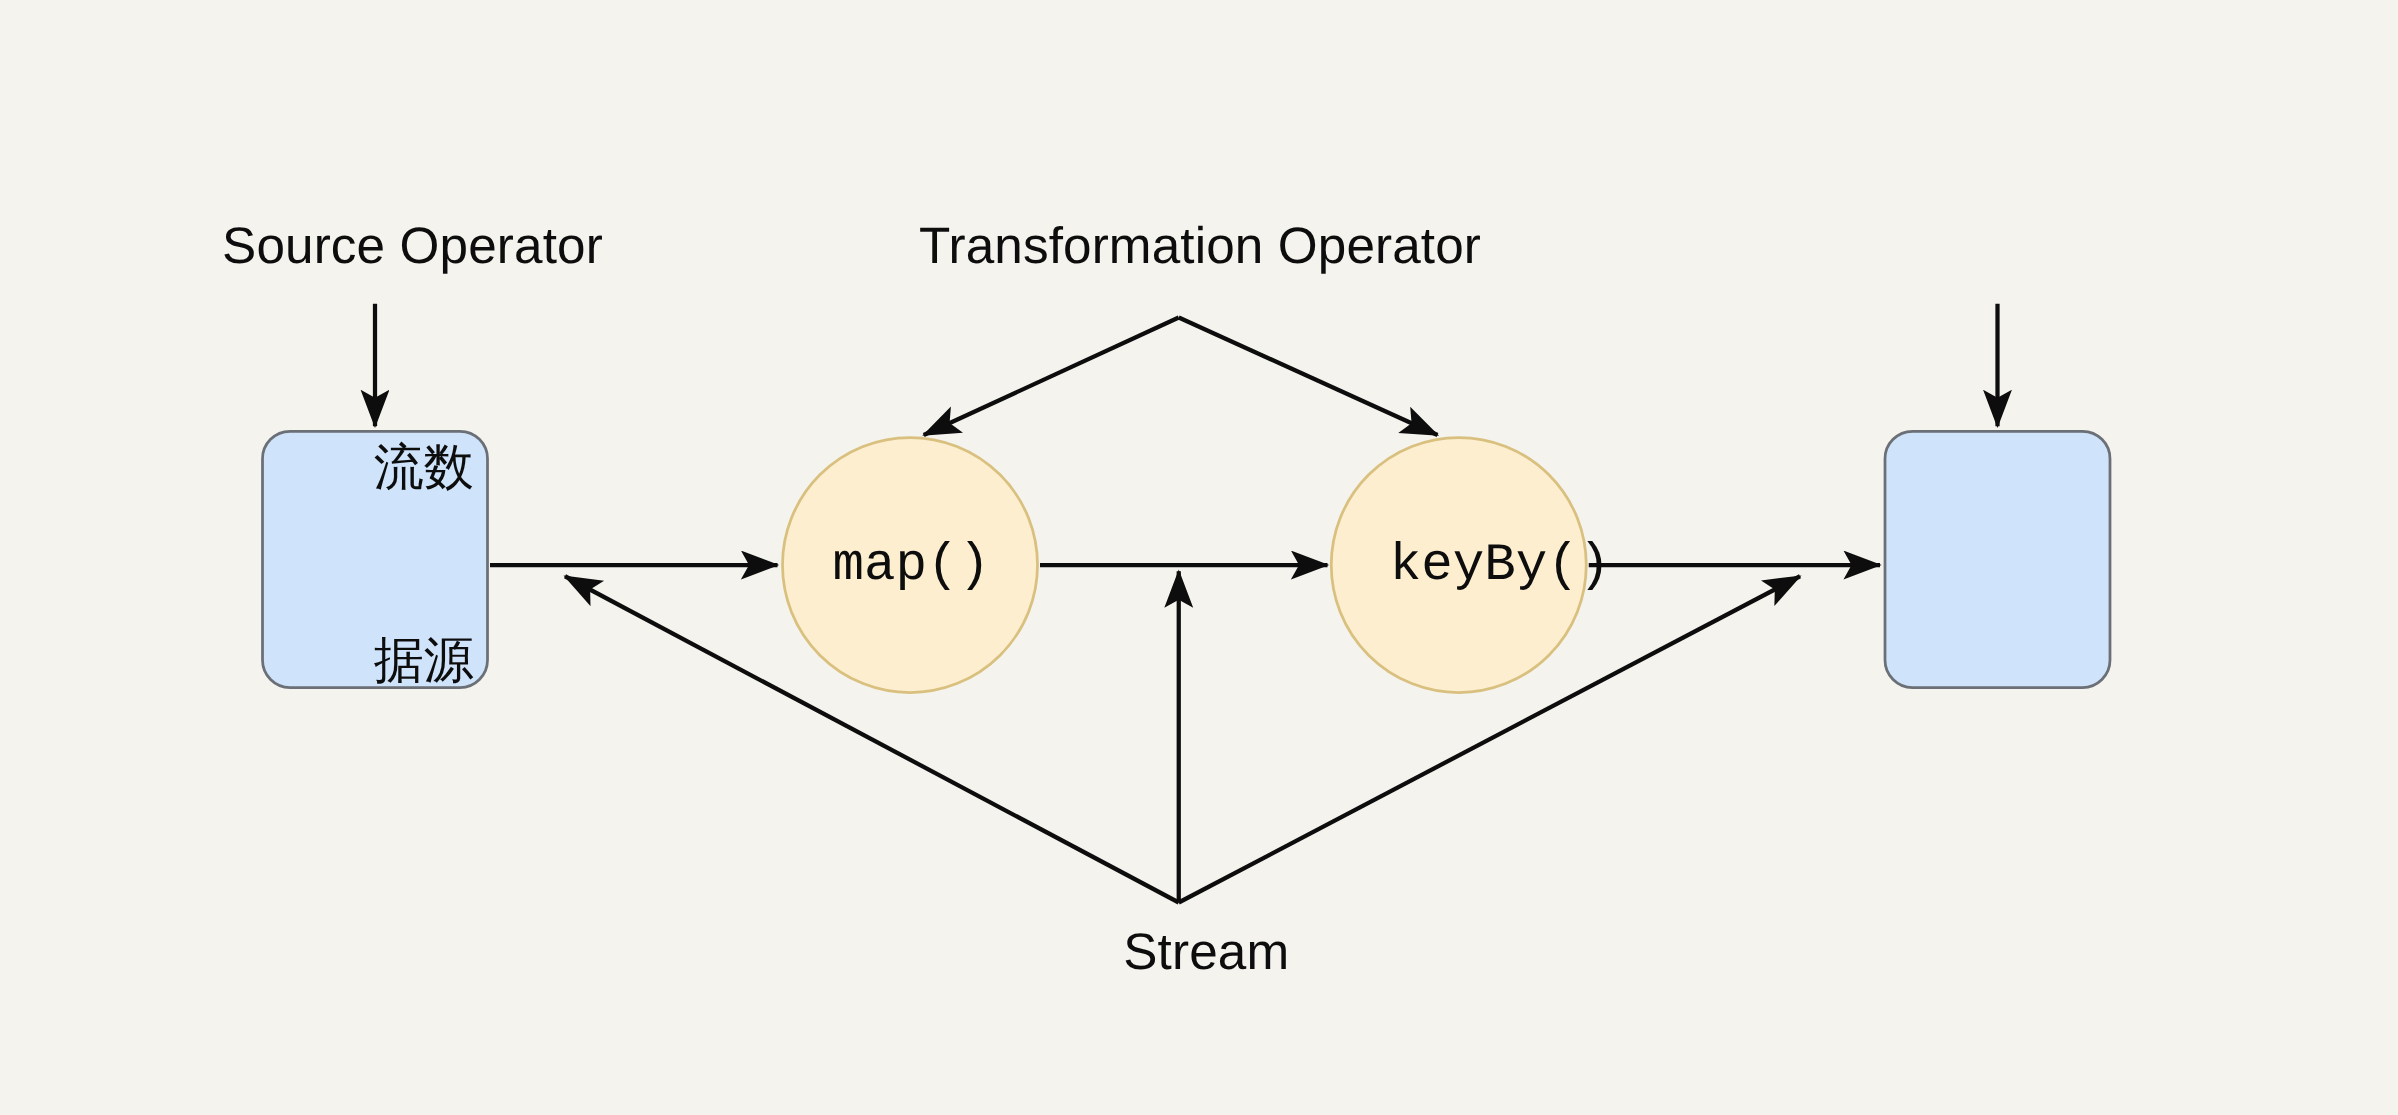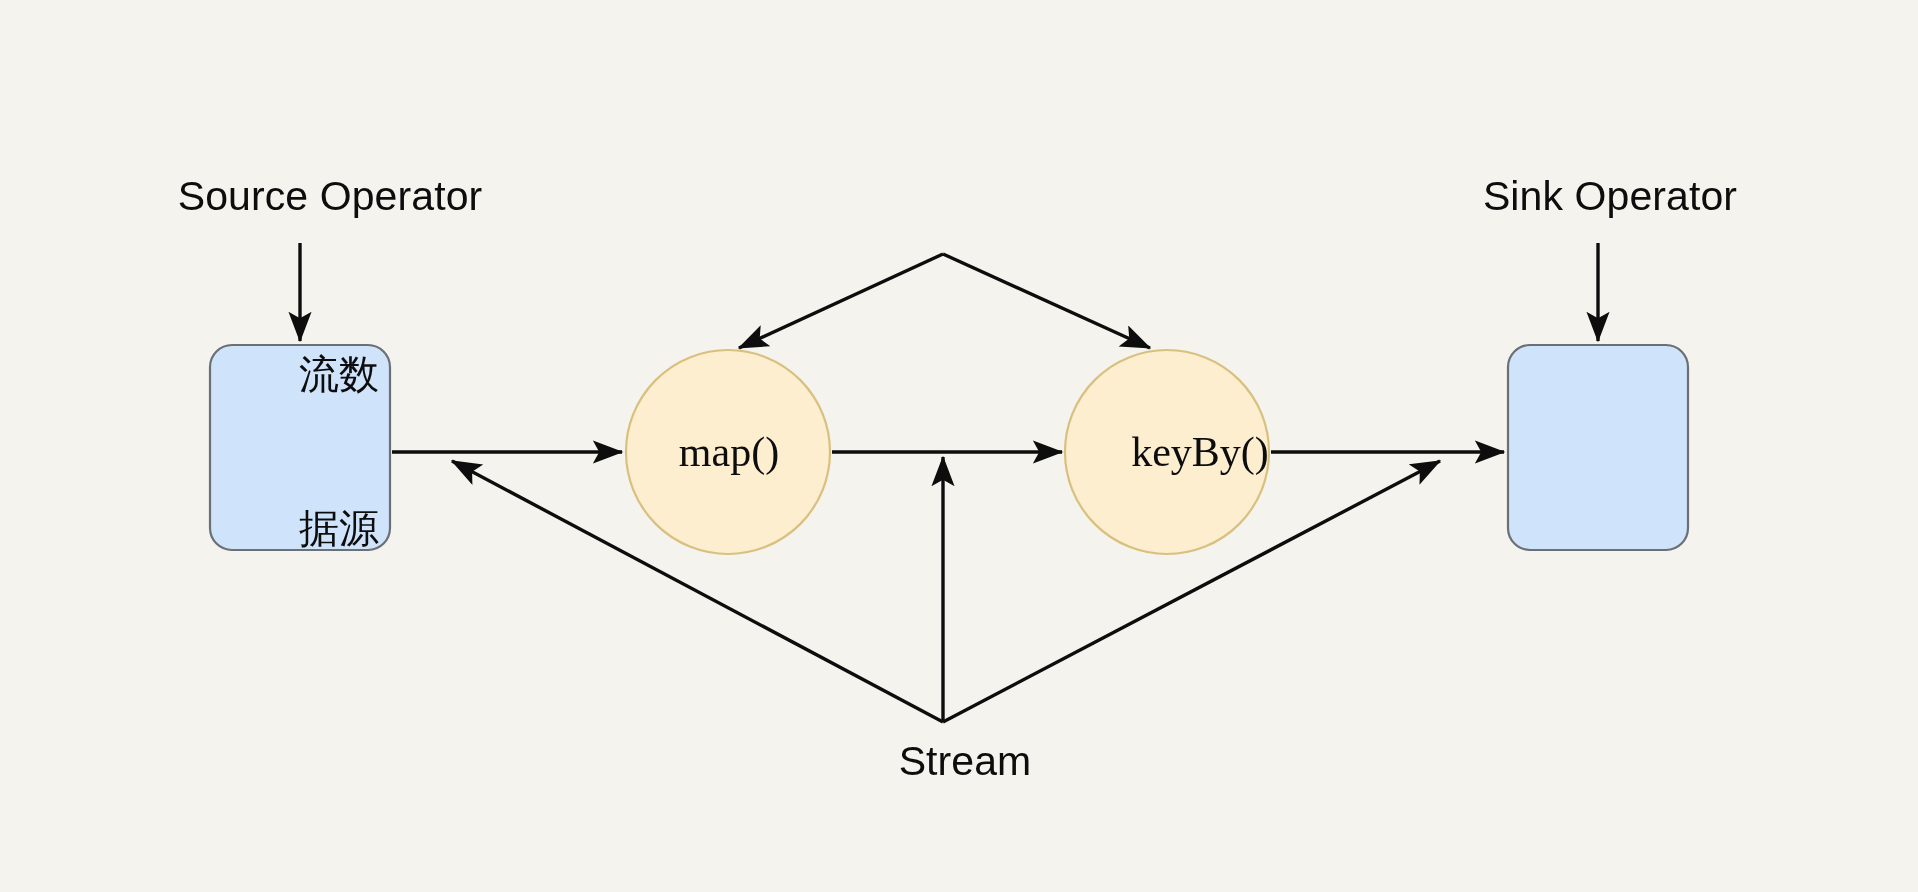--- a/index.html
+++ b/index.html
@@ -41,21 +41,21 @@
   .caption {
     font-size: 41px;
     letter-spacing: 0.1px;
   }
   .node-label {
     font-size: 40px;
     font-family: "DejaVu Sans", "Liberation Sans", sans-serif;
     line-height: 1.28;
   }
   .node-label.latin {
-    font-family: Liberation Serif, serif;
+    font-family: Liberation Mono, monospace;
     font-size: 42px;
     line-height: 1.1;
   }
   .centered {
     transform: translate(-50%, -50%);
   }
 </style>
 </head>
 <body>
 
@@ -87,22 +87,22 @@
     <line x1="832" y1="452" x2="1062" y2="452" stroke="#0d0d0d" stroke-width="3.4" marker-end="url(#arrowhead)"></line>
     <line x1="1271" y1="452" x2="1504" y2="452" stroke="#0d0d0d" stroke-width="3.4" marker-end="url(#arrowhead)"></line>
 
     <line x1="943" y1="722" x2="452" y2="461" stroke="#0d0d0d" stroke-width="3.4" marker-end="url(#arrowhead)"></line>
     <line x1="943" y1="722" x2="943" y2="457" stroke="#0d0d0d" stroke-width="3.4" marker-end="url(#arrowhead)"></line>
     <line x1="943" y1="722" x2="1440" y2="461" stroke="#0d0d0d" stroke-width="3.4" marker-end="url(#arrowhead)"></line>
   </svg>
 
   <div class="caption centered" style="left:330px; top:197px;">Source Operator</div>
 
+  <div class="caption centered" style="left:960px; top:197px;">Transformation Operator</div>
 
-  <div class="caption centered" style="left:1610px; top:197px;">Sink Operator</div>
 
   <div class="caption centered" style="left:965px; top:762px;">Stream</div>
 
   <div class="node-label centered" style="left:300px; top:452px;margin-left:39px;">
     <div>流数</div>
     <div>据源</div>
   </div>
 
   <div class="node-label latin centered" style="left:729px; top:452px;">map()</div>
 

